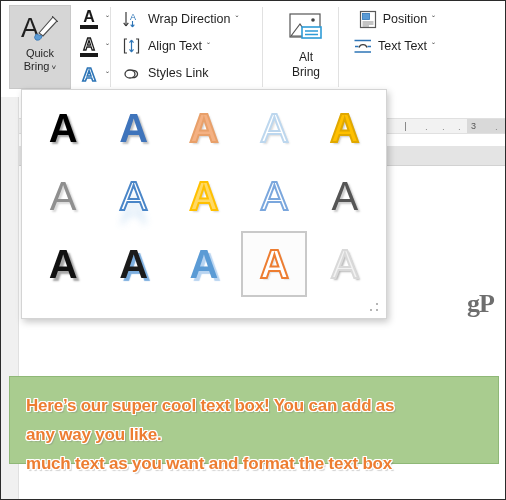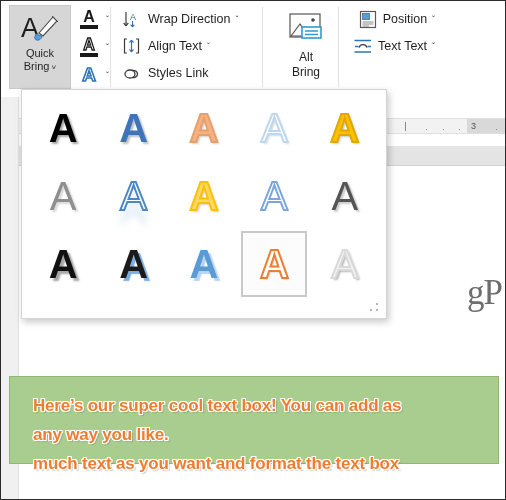--- a/index.html
+++ b/index.html
@@ -167,24 +167,25 @@
     width: 18px; height: 404px;
     background: #f0f0f0;
     border-right: 1px solid #e0e0e0;
   }
   .page-white {
     position: absolute; left: 18px; top: 70px;
     width: 488px; height: 334px;
     background: #ffffff;
   }
   .watermark {
-    position: absolute; left: 466px; top: 176px;
+    position: absolute; left: 466px; top: 192px;
     font-family: "Liberation Serif", serif;
-    font-size: 35px; color: #6e6e6e;
+    font-size: 26px; color: #6e6e6e;
     letter-spacing: -1px;
+    font-weight: bold;
   }
 
   
   .gallery {
     position: absolute; left: 20px; top: 88px;
     width: 366px; height: 230px;
     background: #ffffff;
     border: 1px solid #d4d4d4;
     box-shadow: 2px 3px 7px rgba(0,0,0,0.22);
     z-index: 40;
@@ -223,21 +224,21 @@
   .resize-grip i {
     position: absolute; width: 2px; height: 2px; background: #b5b5b5;
   }
 
   
   .textbox {
     position: absolute; left: 8px; top: 375px;
     width: 490px; height: 88px;
     background: #a9cc8f;
     border: 1px solid #8fb877;
-    padding: 14px 16px 0 23px;
+    padding: 14px 16px 0 16px;
     z-index: 20;
   }
   .tb-line {
     font-family: "Liberation Sans", sans-serif;
     font-size: 17px;
     font-weight: 700;
     line-height: 29px;
     color: #ed7d31;
     letter-spacing: -0.2px;
     text-shadow:

